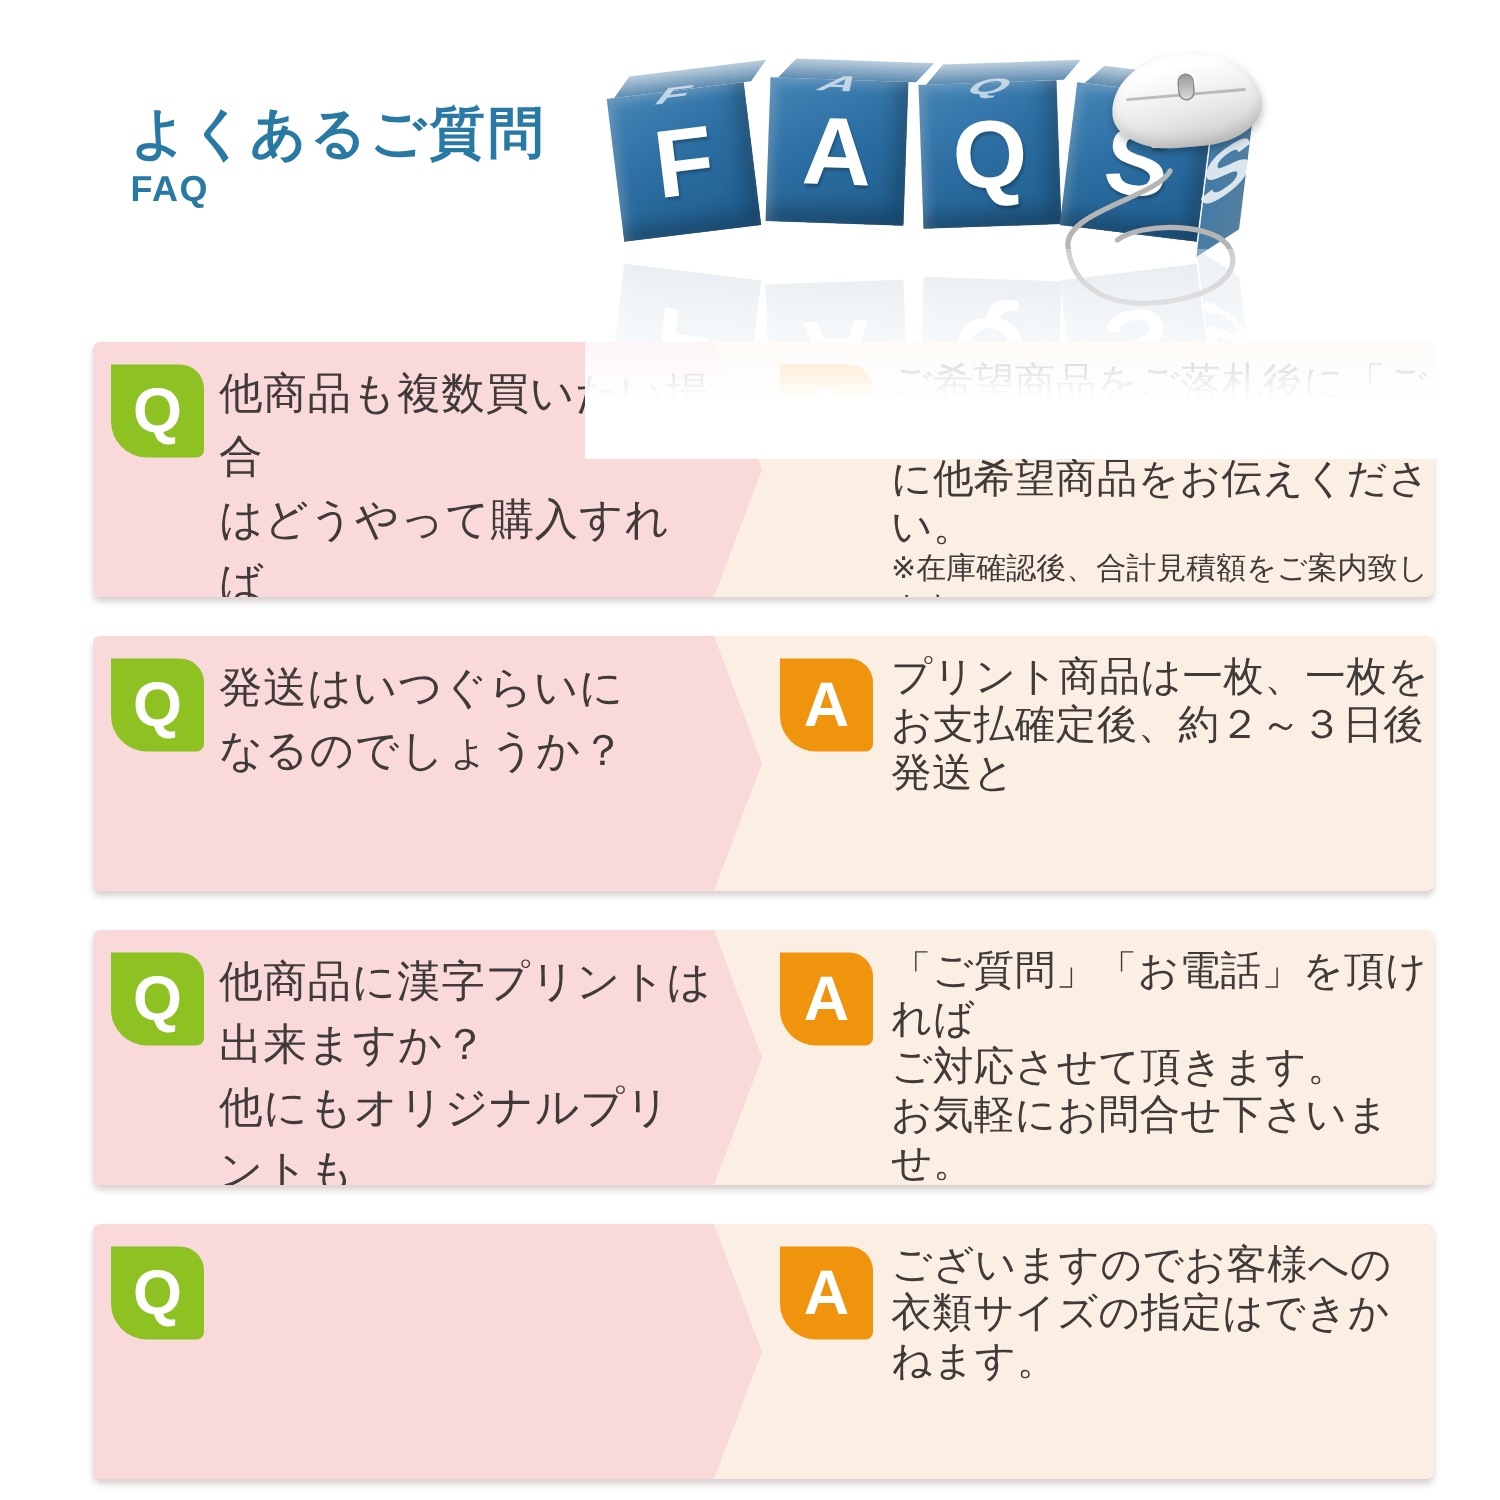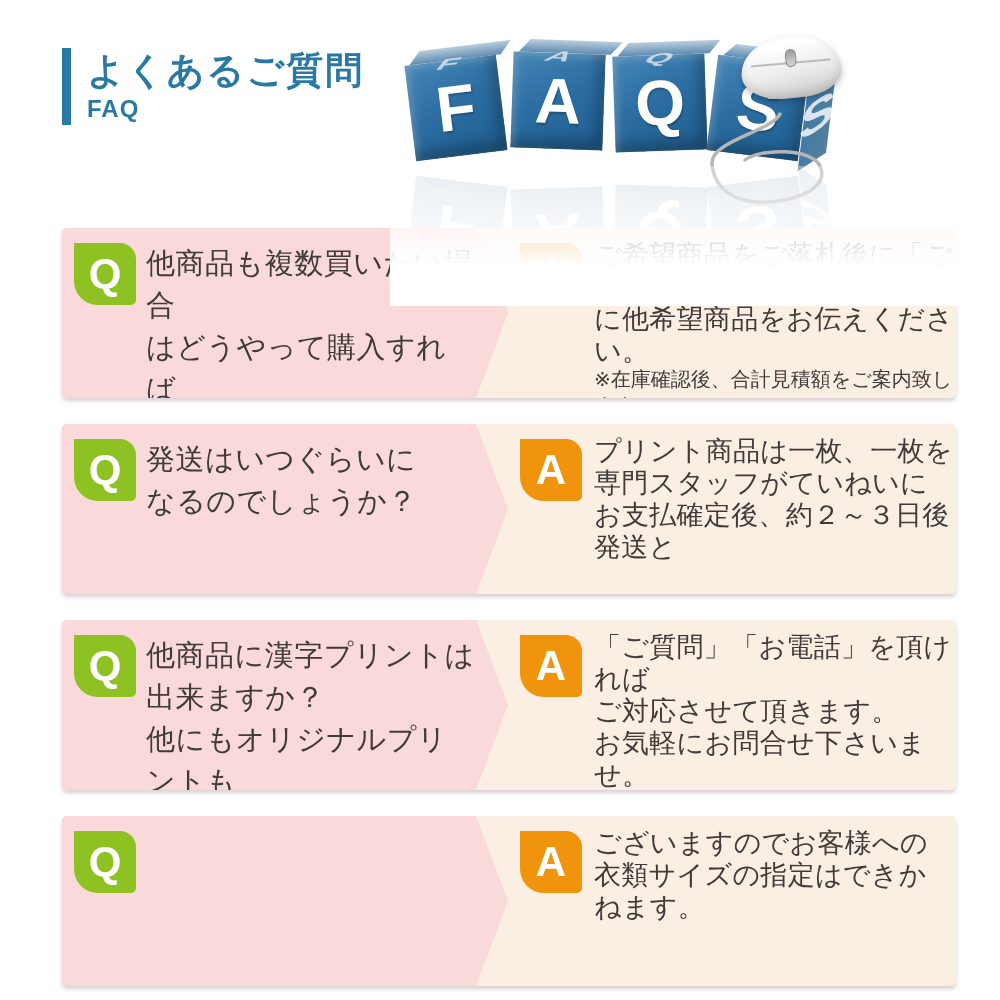--- a/index.html
+++ b/index.html
@@ -13,21 +13,21 @@
   }
   *{margin:0;padding:0;box-sizing:border-box;}
   html,body{background:#fff;}
   body{
     width:1000px;height:1000px;position:relative;overflow:hidden;
     font-family:"Liberation Sans","DejaVu Sans",sans-serif;
     color:var(--text-dark);
   }
 
   
-  .header{position:absolute;left:62px;top:48px;display:flex;}
+  .header{position:absolute;left:62px;top:66px;display:flex;align-items:center;}
   .accent-bar{width:9px;background:var(--accent-teal);margin-right:16px;}
   .header-text{padding:2px 0;}
   .page-title{font-size:37px;font-weight:bold;color:var(--accent-teal);letter-spacing:2px;line-height:1.15;}
   .page-subtitle{font-size:24px;font-weight:bold;color:var(--accent-teal);letter-spacing:1px;margin-top:2px;}
 
   
   .hero{position:absolute;left:400px;top:36px;width:560px;height:240px;}
   .cubes{position:absolute;left:0;top:0;width:560px;height:132px;}
   .cube{
     position:absolute;width:92px;height:96px;
@@ -195,21 +195,20 @@
   <section class="faq">
     <div class="q-panel"></div>
     <div class="badge q-badge">Q</div>
     <div class="question">
         <div class="line">発送はいつぐらいに</div>
         <div class="line">なるのでしょうか？</div>
       </div>
     <div class="badge a-badge">A</div>
     <div class="answer">
         <div class="line">プリント商品は一枚、一枚を</div>
-        <div class="line">専門スタッフがていねいに</div>
         <div class="line">お支払確定後、約２～３日後発送と</div>
       </div>
   </section>
 
   <section class="faq">
     <div class="q-panel"></div>
     <div class="badge q-badge">Q</div>
     <div class="question">
         <div class="line">他商品に漢字プリントは</div>
         <div class="line">出来ますか？</div>

